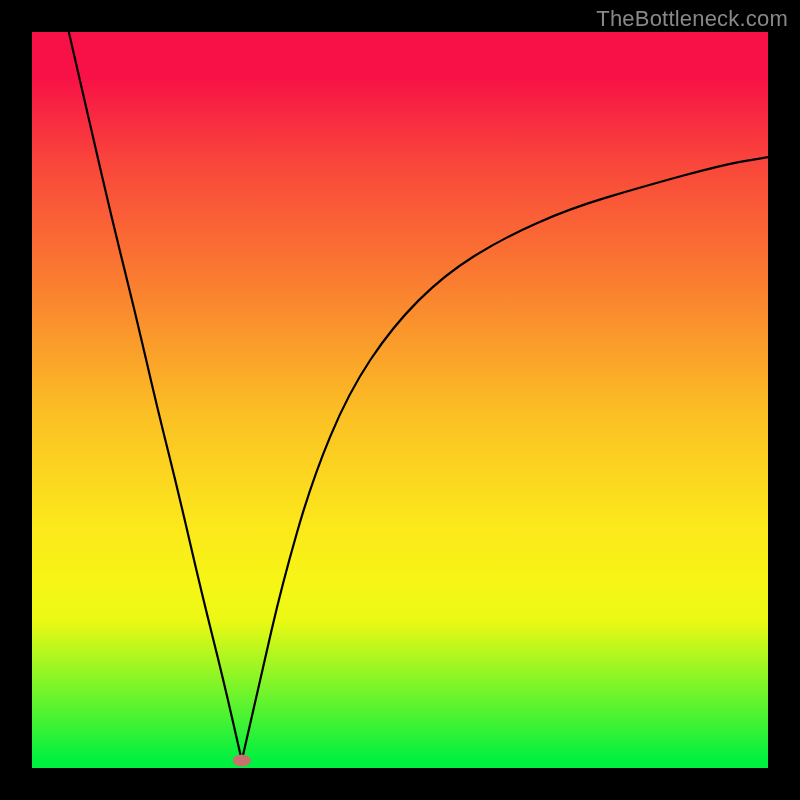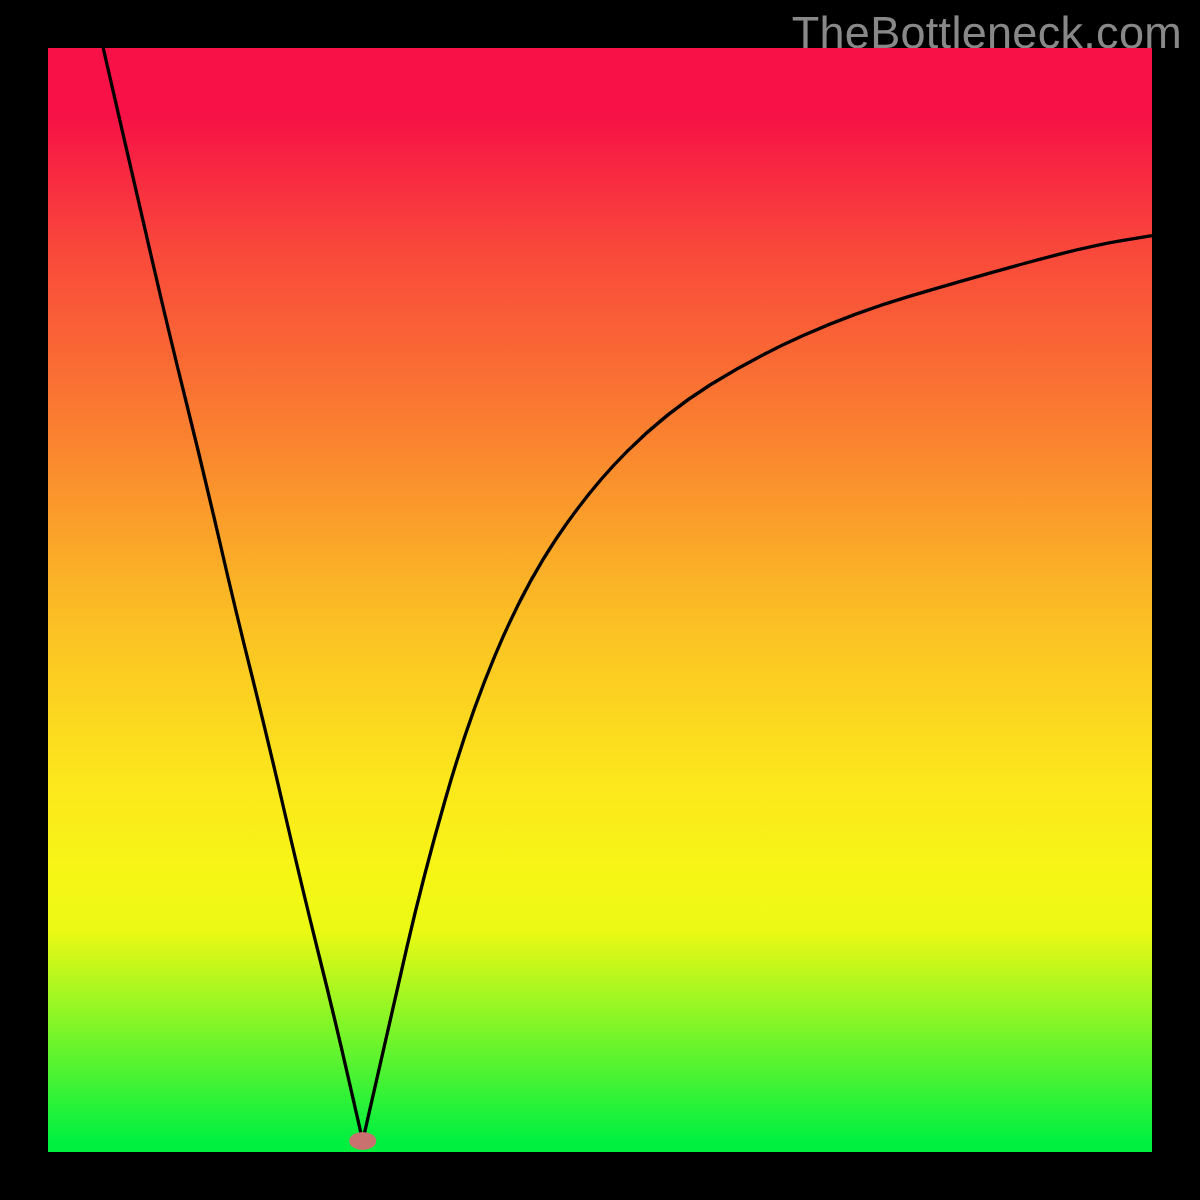--- a/index.html
+++ b/index.html
@@ -54,21 +54,21 @@
   }
   .marker {
     fill: #C9716F;
     stroke: none;
   }
   .watermark {
     position: absolute;
     top: 6px;
     right: 12px;
     color: #888;
-    font-size: 30px;
+    font-size: 22px;
     font-weight: 500;
     letter-spacing: 0.2px;
   }
 </style>
 </head>
 <body>
 
 <div class="frame">
   <div class="watermark">TheBottleneck.com</div>
   <div class="plot-area">

